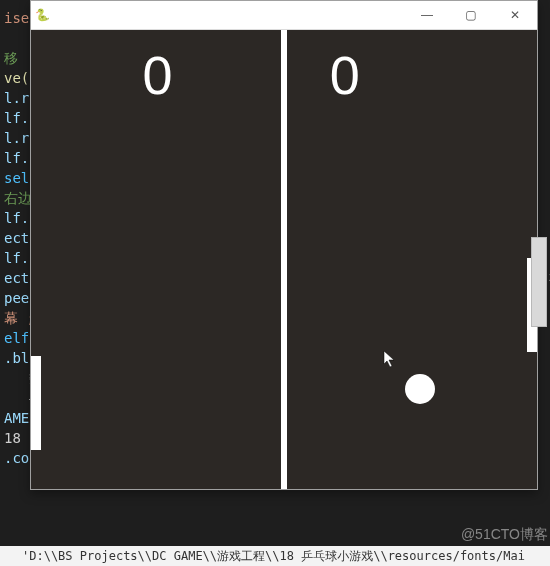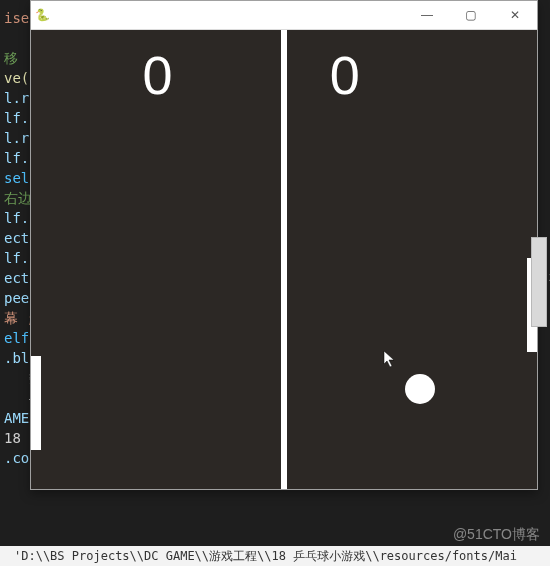--- a/index.html
+++ b/index.html
@@ -33,21 +33,21 @@
   .str { color: #ce9178; }    
   .pl  { color: #cfcfcf; }
   .pathbar {
     position: absolute;
     left: 0; right: 0; bottom: 0;
     height: 20px;
     background: #f3f3f3;
     color: #333;
     font-size: 12px;
     line-height: 20px;
-    padding: 0 14px;
+    padding: 0 22px;
     white-space: nowrap;
     overflow: hidden;
     font-family: Consolas, monospace;
   }
 
   
   .pg-window {
     position: absolute;
     left: 30px;
     top: 0;
@@ -156,21 +156,21 @@
     position: absolute;
     right: -18px;
     top: 270px;
     color: #b9b9b9;
     font-size: 11px;
     font-family: sans-serif;
   }
 
   .watermark {
     position: absolute;
-    right: 10px;
+    right: 2px;
     bottom: 22px;
     color: rgba(220,220,220,0.55);
     font-size: 14px;
     font-family: "Microsoft YaHei", sans-serif;
     pointer-events: none;
   }
 </style>
 </head>
 <body>
 

